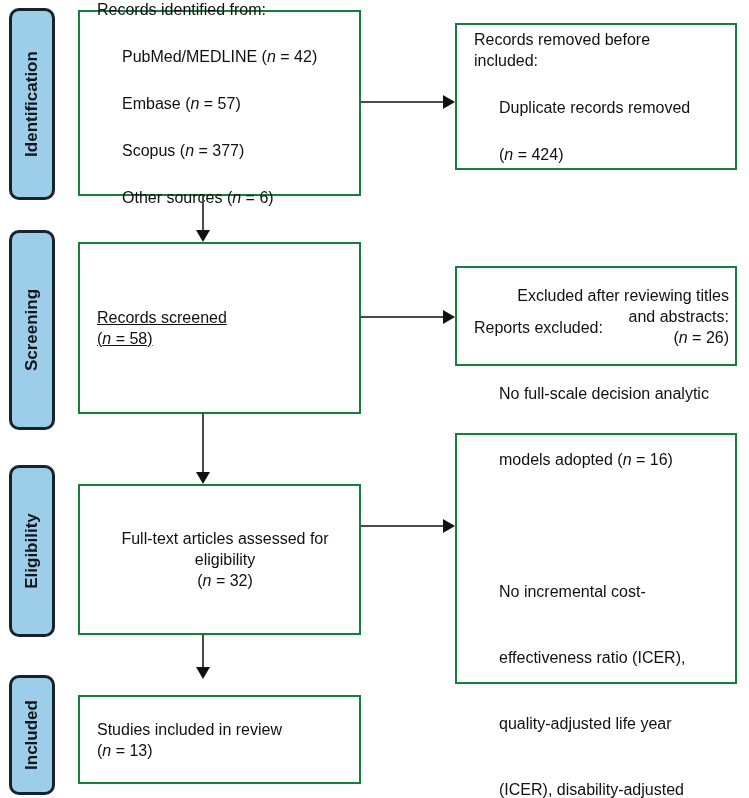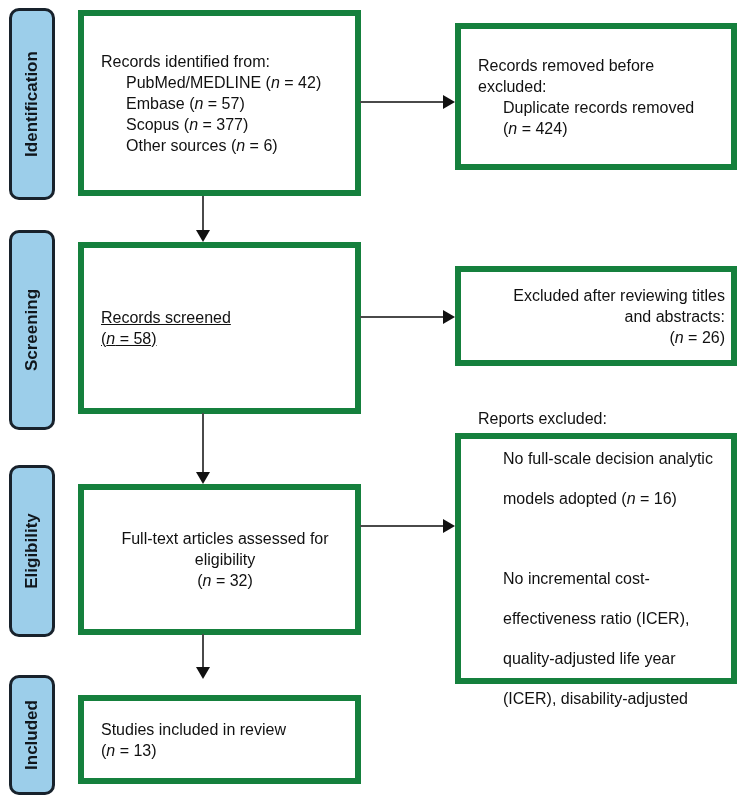--- a/index.html
+++ b/index.html
@@ -21,26 +21,26 @@
     white-space:nowrap;font-weight:bold;font-size:17px;color:#10161C;
   }
   .stage-identification{top:8px;height:192px;}
   .stage-screening{top:230px;height:200px;}
   .stage-eligibility{top:465px;height:172px;}
   .stage-included{top:675px;height:120px;}
 
   
   .box{
     position:absolute;box-sizing:border-box;background:#ffffff;
-    border:6px solid #15803d;
+    border:2px solid #15803d;
     display:flex;flex-direction:column;justify-content:center;
     font-size:16px;line-height:21px;
   }
   .box .line{min-height:21px;}
-  .box .indent{padding-left:25px;}
+  .box .indent{padding-left:25px;margin-top:26px;}
   .mid{left:78px;width:283px;padding-left:17px;padding-right:6px;}
   .right{left:455px;width:282px;padding-left:17px;padding-right:6px;}
   .box-identified{top:10px;height:186px;}
   .box-screened{top:242px;height:172px;text-decoration:underline;}
   .box-fulltext{top:484px;height:151px;text-align:center;}
   .box-included{top:695px;height:89px;}
   .box-removed{top:23px;height:147px;}
   .box-excluded-ta{top:266px;height:100px;align-items:flex-end;}
   .box-reports-excluded{top:433px;height:251px;gap:19px;}
 
@@ -96,21 +96,21 @@
     <div class="line">(<i>n</i> = 32)</div>
   </div>
 
   <div class="box mid box-included">
     <div class="line">Studies included in review</div>
     <div class="line">(<i>n</i> = 13)</div>
   </div>
 
   <div class="box right box-removed">
     <div class="line">Records removed before</div>
-    <div class="line">excluded:</div>
+    <div class="line">included:</div>
     <div class="line indent">Duplicate records removed</div>
     <div class="line indent">(<i>n</i> = 424)</div>
   </div>
 
   <div class="box right box-excluded-ta">
     <div class="line">Excluded after reviewing titles</div>
     <div class="line">and abstracts:</div>
     <div class="line">(<i>n</i> = 26)</div>
   </div>
 

